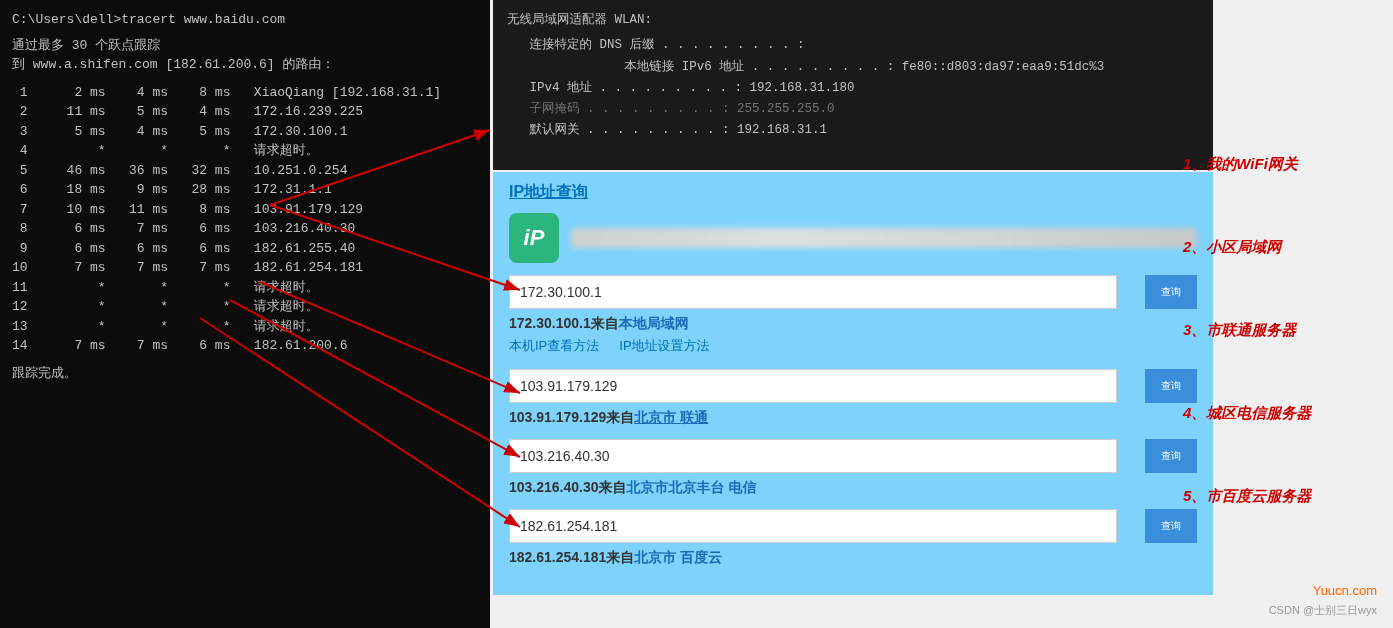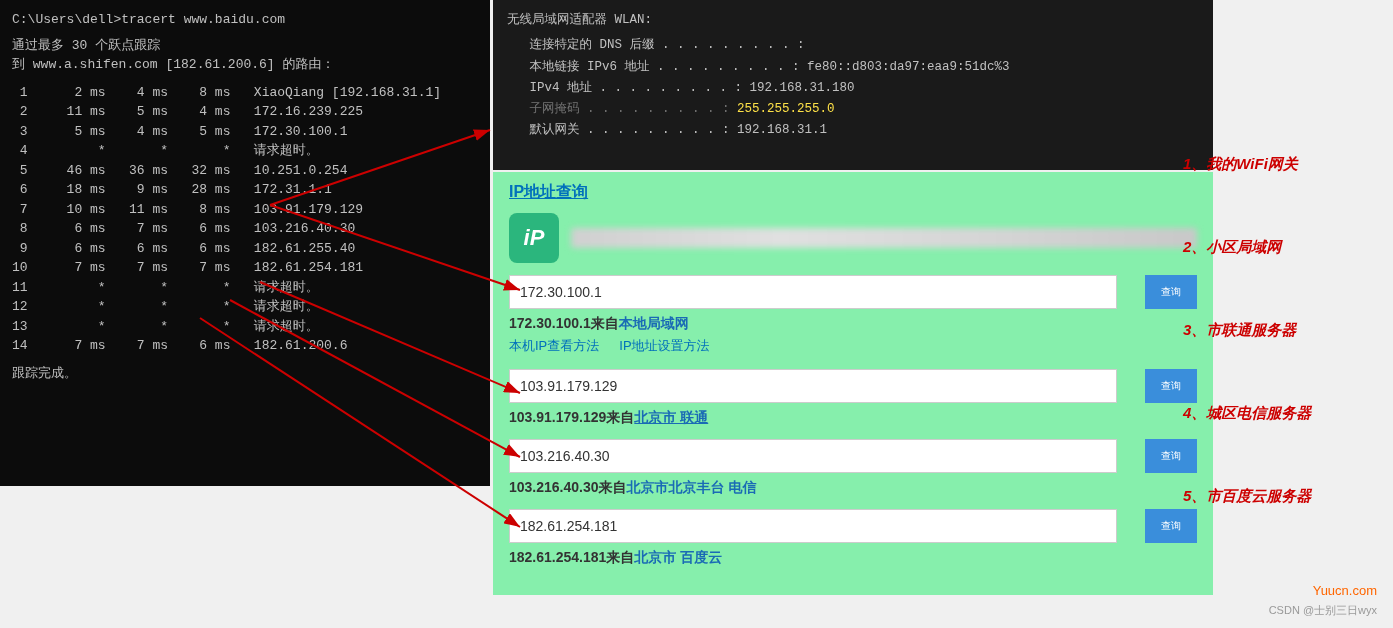--- a/index.html
+++ b/index.html
@@ -11,21 +11,21 @@
       overflow: hidden;
       position: relative;
     }
 
     
     .terminal {
       position: absolute;
       left: 0;
       top: 0;
       width: 490px;
-      height: 486px;
+      height: 628px;
       background: #0c0c0c;
       color: #c0c0c0;
       font-family: 'Courier New', Consolas, monospace;
       font-size: 13px;
       padding: 10px 12px;
       line-height: 1.5;
       overflow: hidden;
     }
 
     
@@ -42,21 +42,21 @@
       padding: 10px 14px;
       line-height: 1.7;
     }
 
     
     .ip-lookup {
       position: absolute;
       top: 172px;
       left: 493px;
       width: 720px;
-      background: #86efac;
+      background: #7dd3fc;
       padding: 10px 16px 16px 16px;
     }
 
     .ip-lookup-title {
       color: #0070bb;
       font-size: 16px;
       font-weight: bold;
       margin-bottom: 10px;
       text-decoration: underline;
       cursor: pointer;
@@ -197,23 +197,23 @@
       <div style="font-family: &quot;Courier New&quot;, monospace; font-size: 13px; color: rgb(192, 192, 192); white-space: pre;">13         *       *       *   请求超时。</div>
       <div style="font-family: &quot;Courier New&quot;, monospace; font-size: 13px; color: rgb(192, 192, 192); white-space: pre;">14      7 ms    7 ms    6 ms   182.61.200.6</div>
     </div>
   <div style="margin-top:8px;">跟踪完成。</div>
 </div>
 
 <div class="network-info">
   <div style="margin-bottom:4px;">无线局域网适配器 WLAN:</div>
   <div id="network-lines">
       <div style="display: flex; white-space: pre;"><span style="color: rgb(192, 192, 192);">   连接特定的 DNS 后缀 . . . . . . . . . :</span><span style="color: rgb(192, 192, 192);"> </span></div>
-      <div style="display: flex; white-space: pre;"><span style="color: rgb(192, 192, 192);">   本地链接 IPv6 地址 . . . . . . . . . :</span><span style="color: rgb(192, 192, 192);"> fe80::d803:da97:eaa9:51dc%3</span></div>
+      <div style="display: flex; white-space: pre; justify-content: center;"><span style="color: rgb(192, 192, 192);">   本地链接 IPv6 地址 . . . . . . . . . :</span><span style="color: rgb(192, 192, 192);"> fe80::d803:da97:eaa9:51dc%3</span></div>
       <div style="display: flex; white-space: pre;"><span style="color: rgb(192, 192, 192);">   IPv4 地址 . . . . . . . . . :</span><span style="color: rgb(192, 192, 192);"> 192.168.31.180</span></div>
-      <div style="display: flex; white-space: pre;"><span style="color: #737373;">   子网掩码 . . . . . . . . . :</span><span style="color: #fde047;"> 255.255.255.0</span></div>
+      <div style="display: flex; white-space: pre;"><span style="color: #737373;">   子网掩码 . . . . . . . . . :</span><span style="color: #737373;"> 255.255.255.0</span></div>
       <div style="display: flex; white-space: pre;"><span style="color: rgb(192, 192, 192);">   默认网关 . . . . . . . . . :</span><span style="color: rgb(192, 192, 192);"> 192.168.31.1</span></div>
     </div>
 </div>
 
 <div class="ip-lookup">
   <div class="ip-lookup-title">IP地址查询</div>
   <div class="ip-logo-row">
     <div class="ip-logo">iP</div>
     <div class="ip-logo-blur"></div>
   </div>

